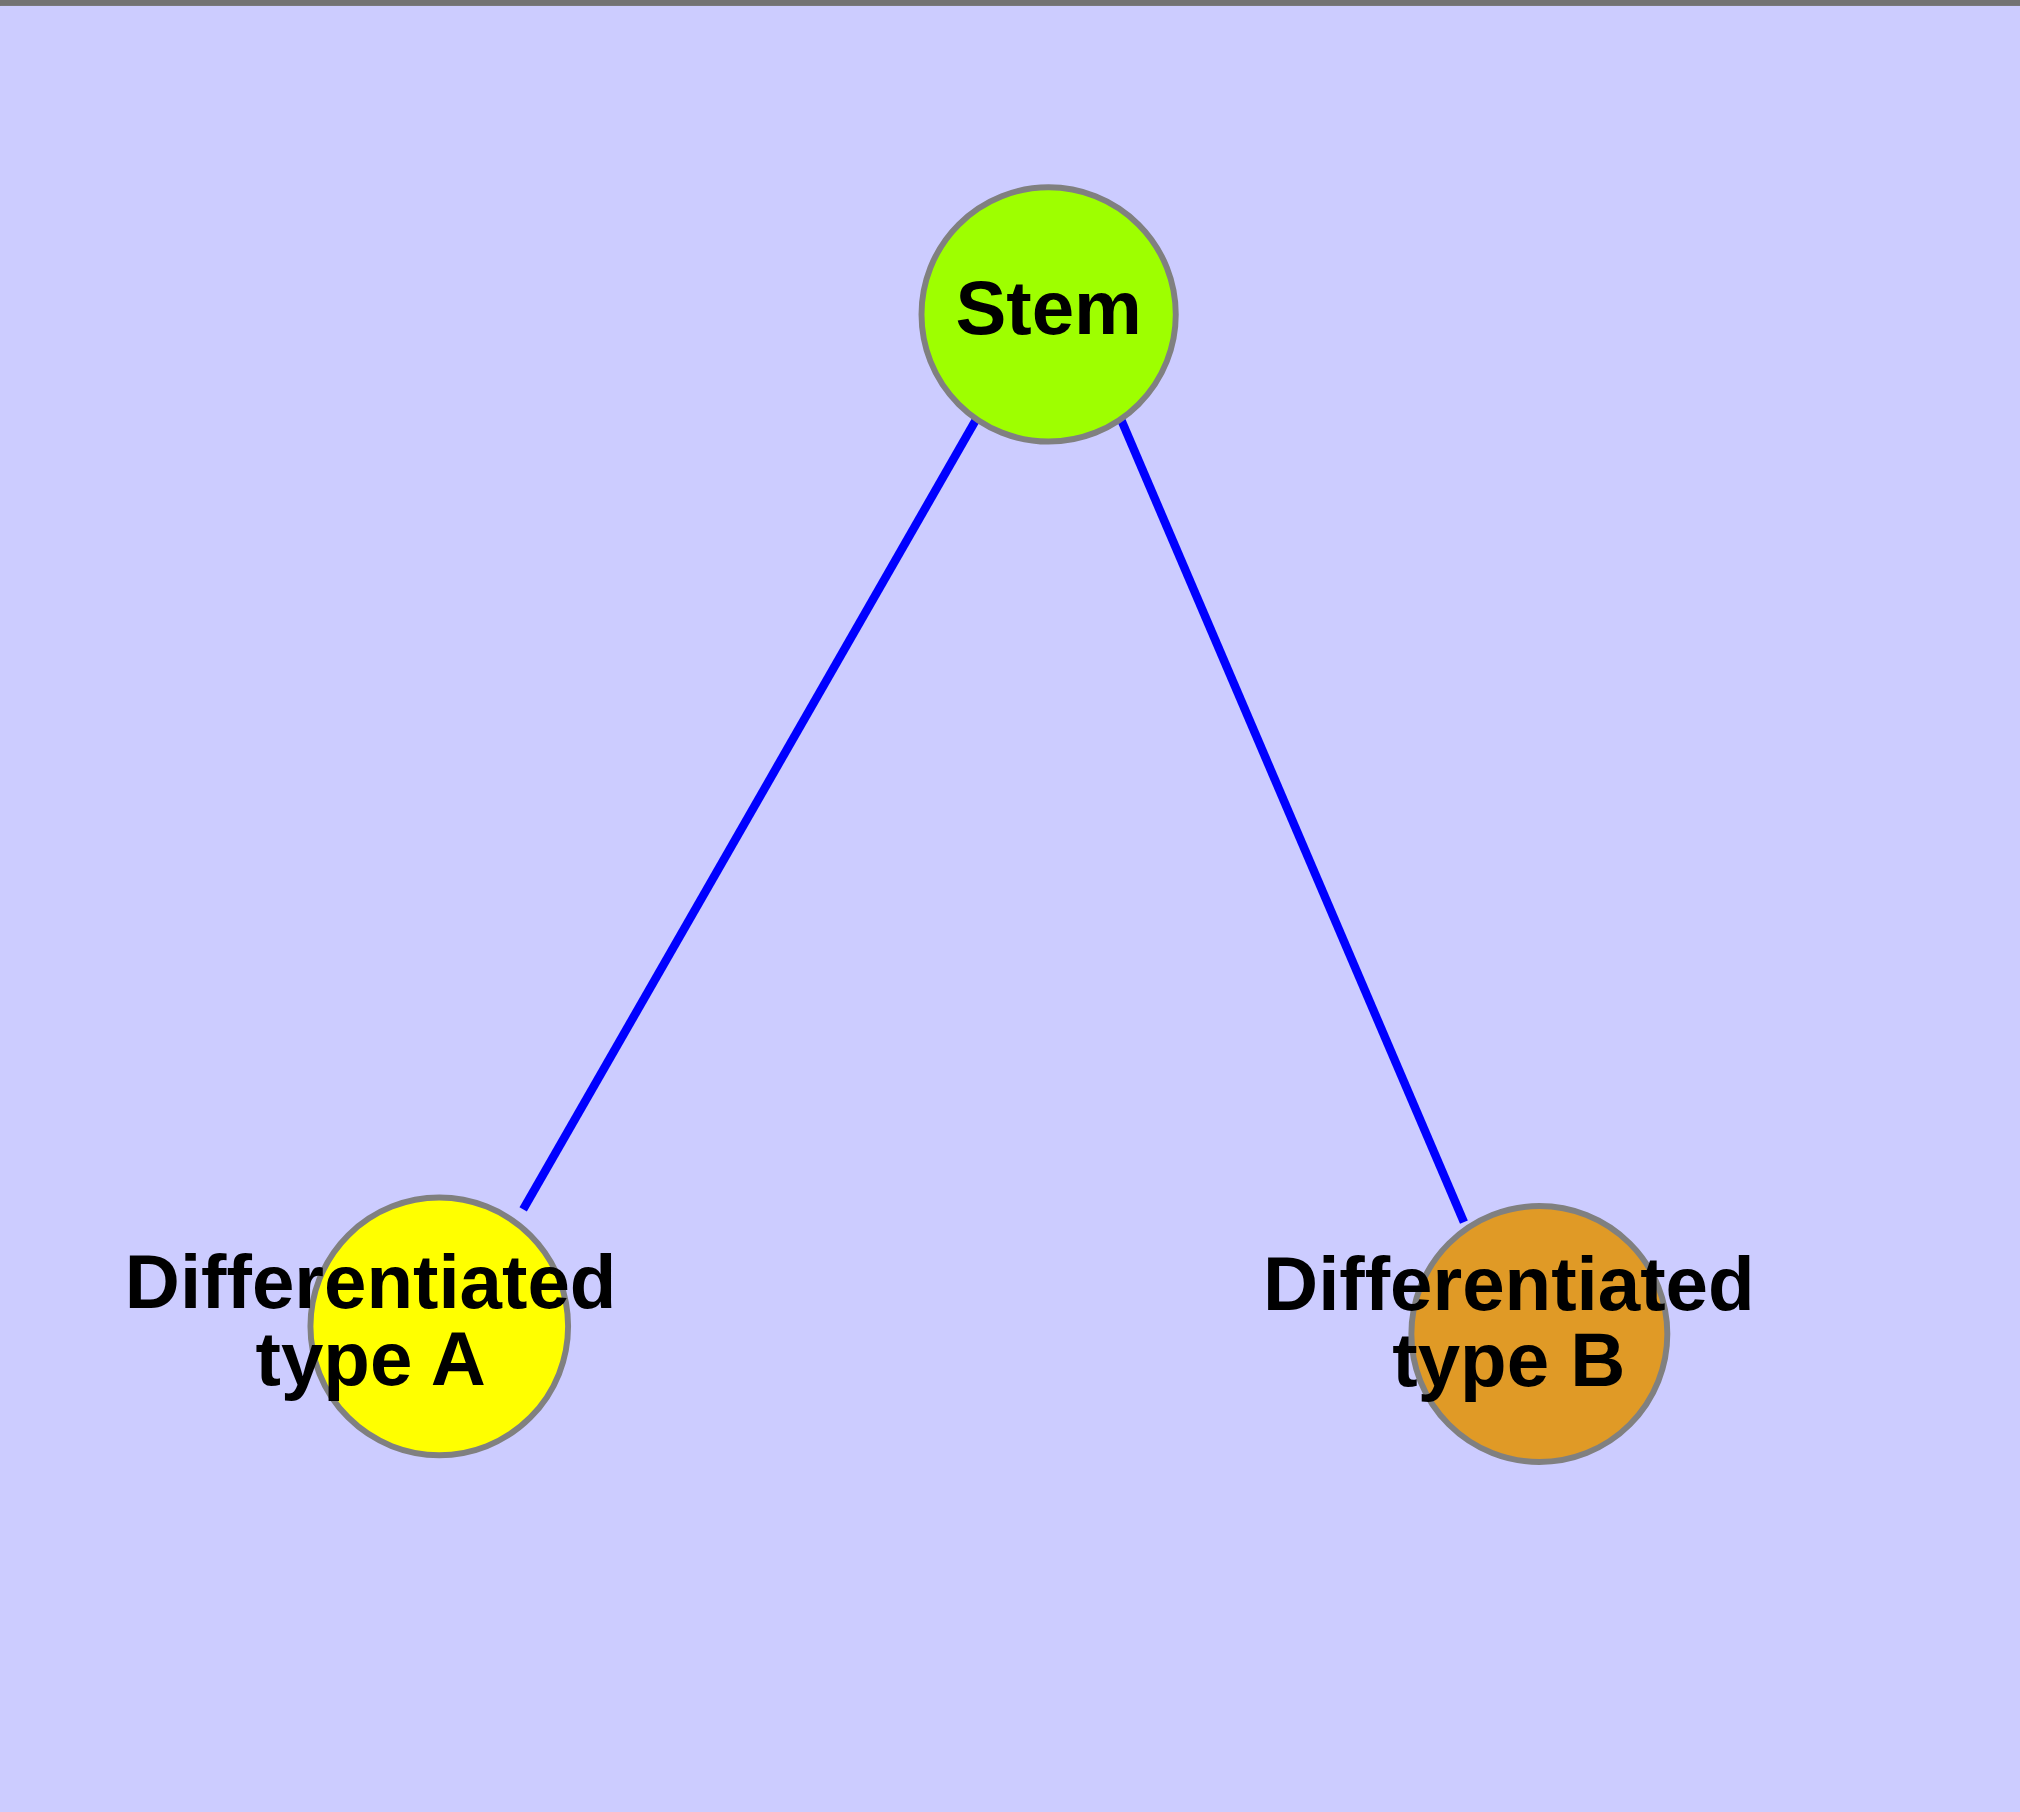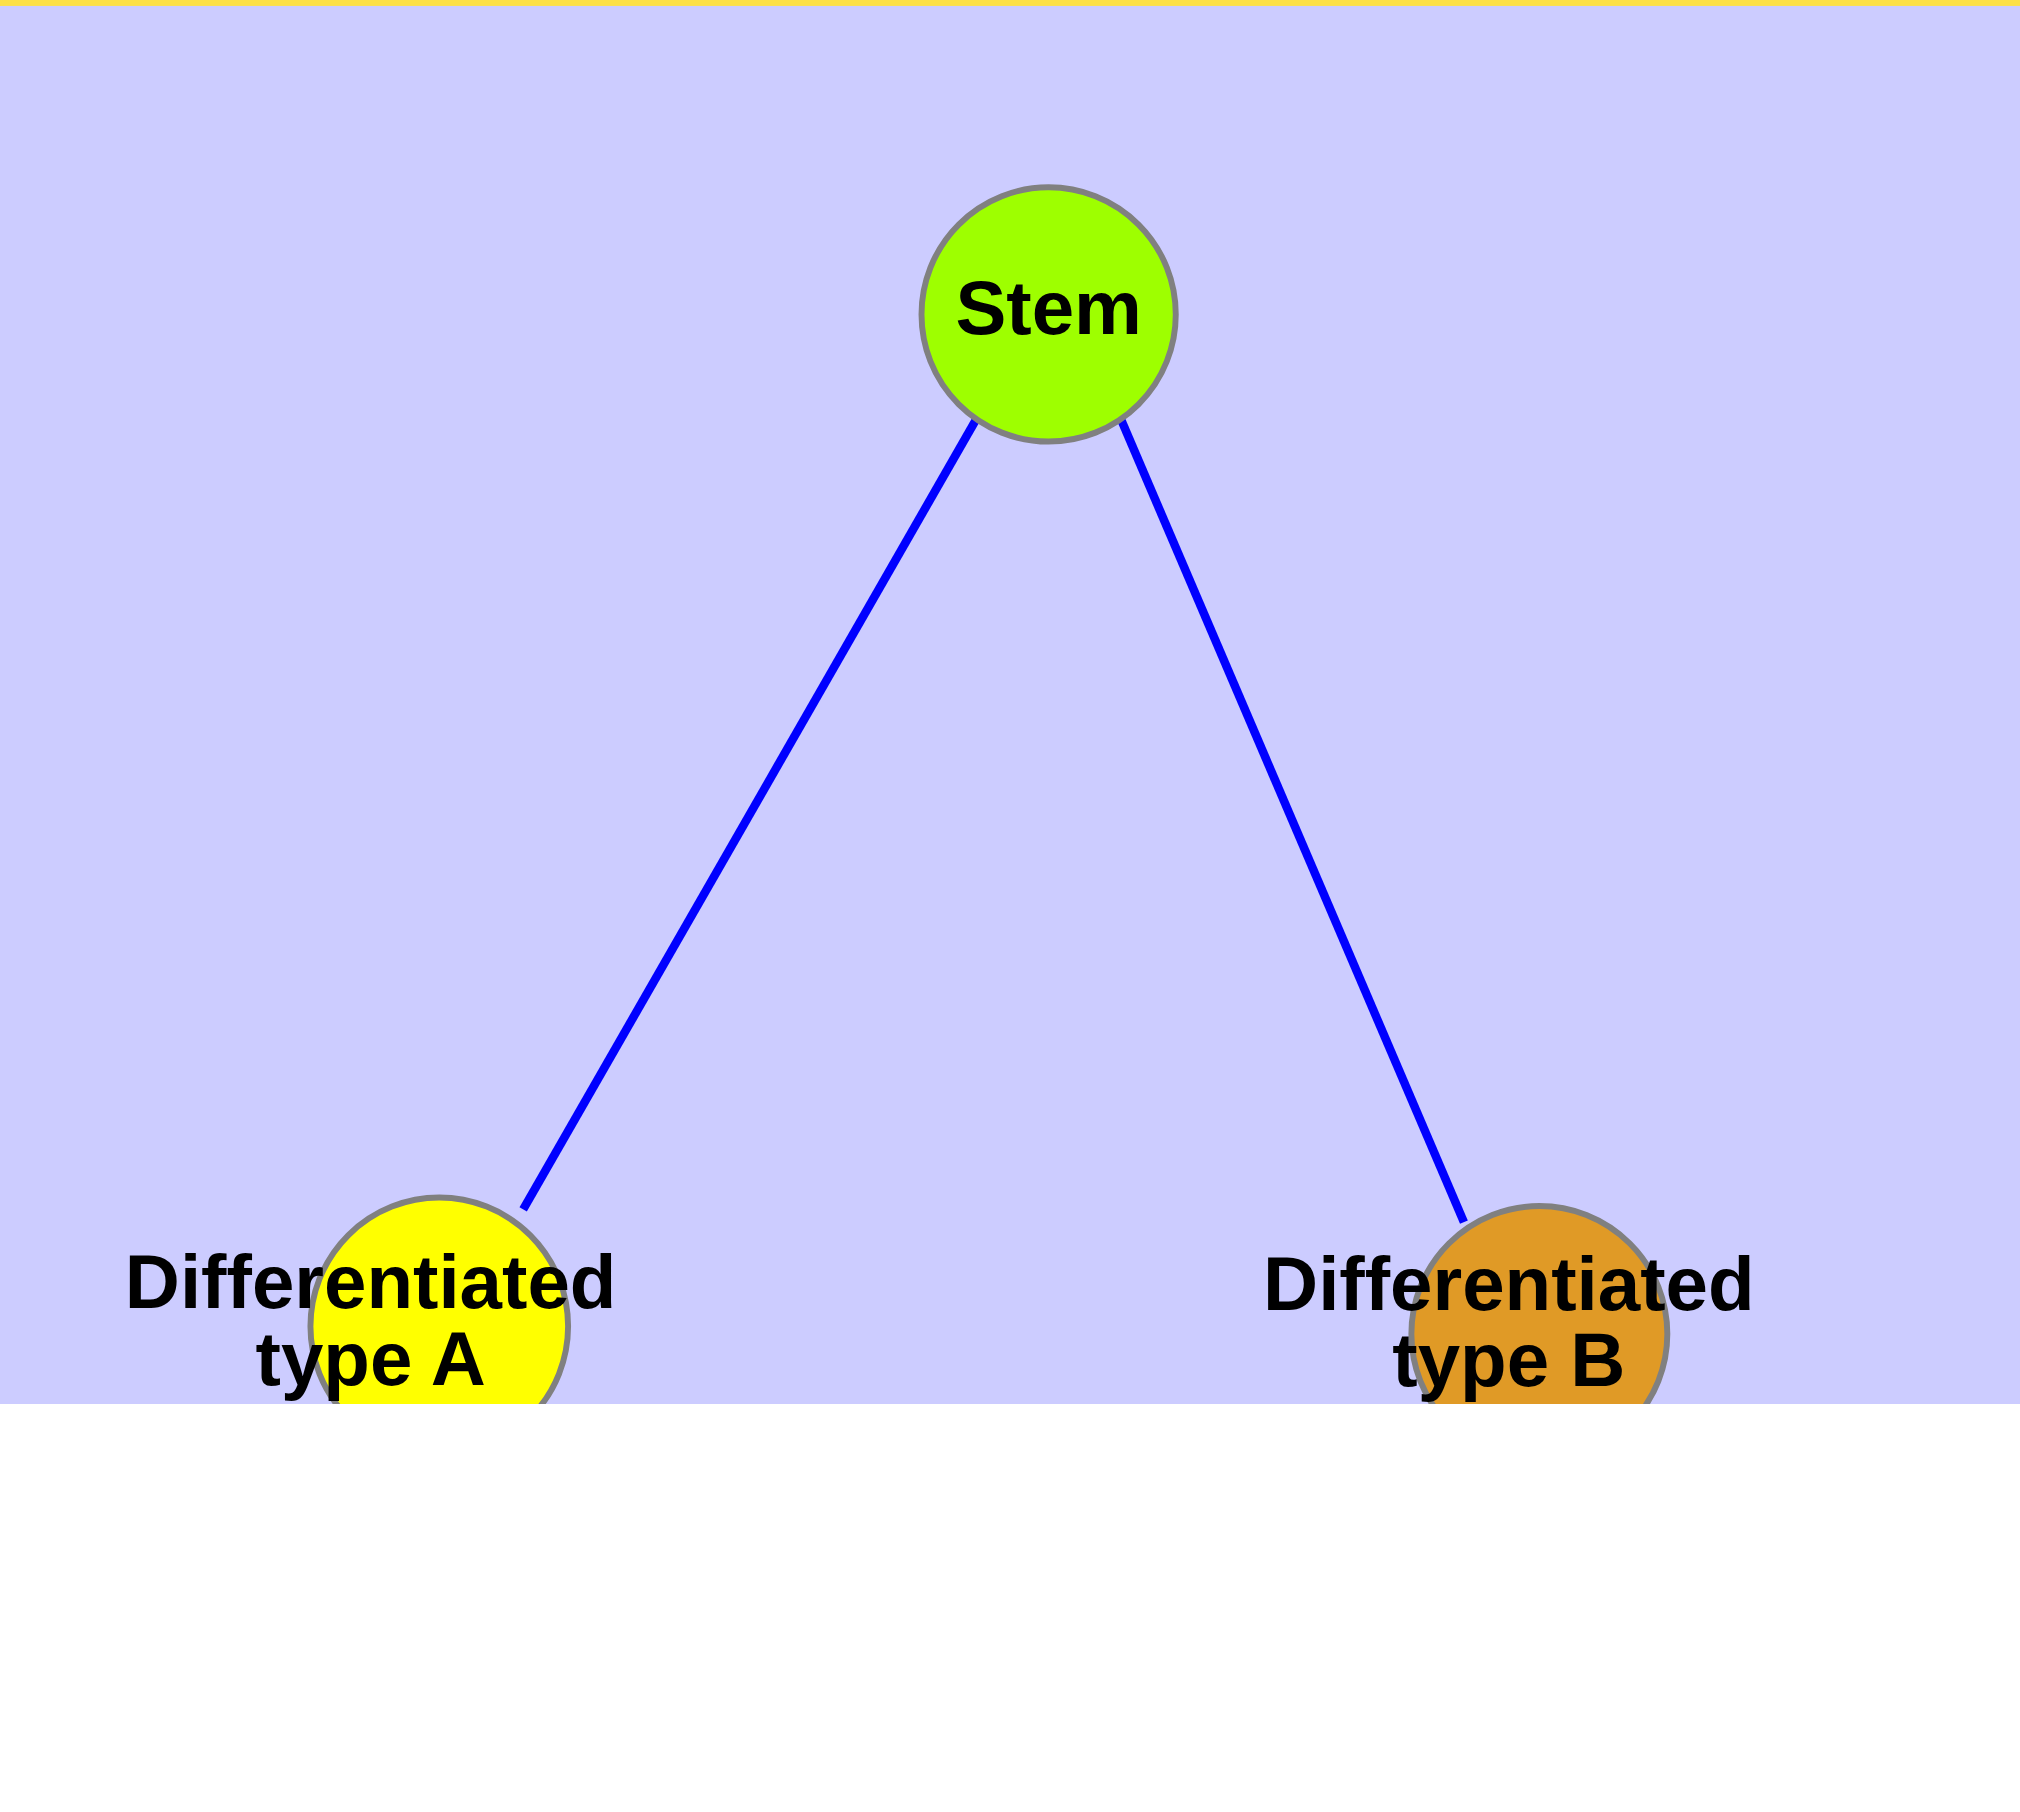--- a/index.html
+++ b/index.html
@@ -3,23 +3,23 @@
 <meta charset="utf-8">
 <style>
   html, body {
     margin: 0;
     padding: 0;
     background: #ffffff;
   }
   #canvas {
     position: relative;
     width: 2021px;
-    height: 1404px;
+    height: 1812px;
     overflow: hidden;
-    background: #fde047;
+    background: #737373;
     font-family: "Liberation Sans", sans-serif;
   }
   #plot-bg {
     position: absolute;
     left: 0;
     top: 6px;
     width: 2021px;
     height: 1806px;
     background: #ccccff;
   }

